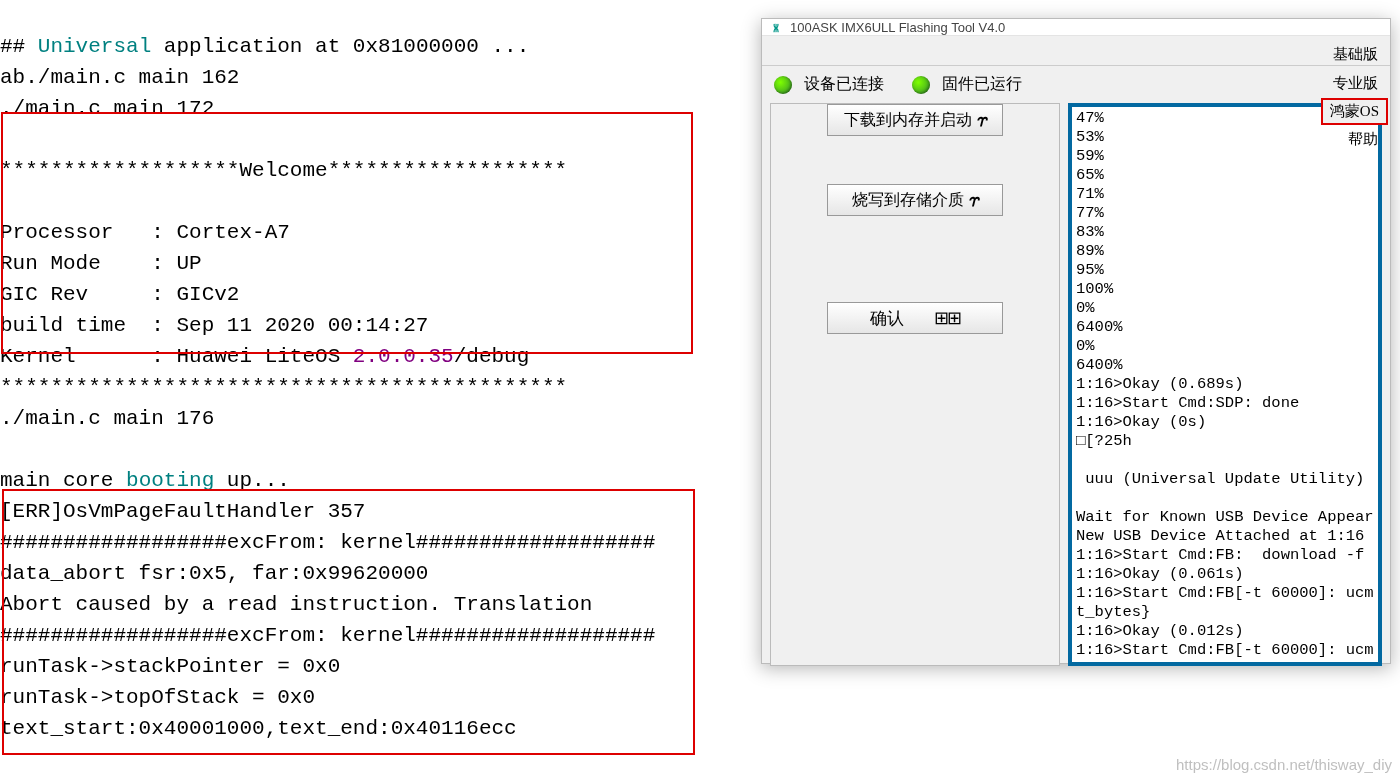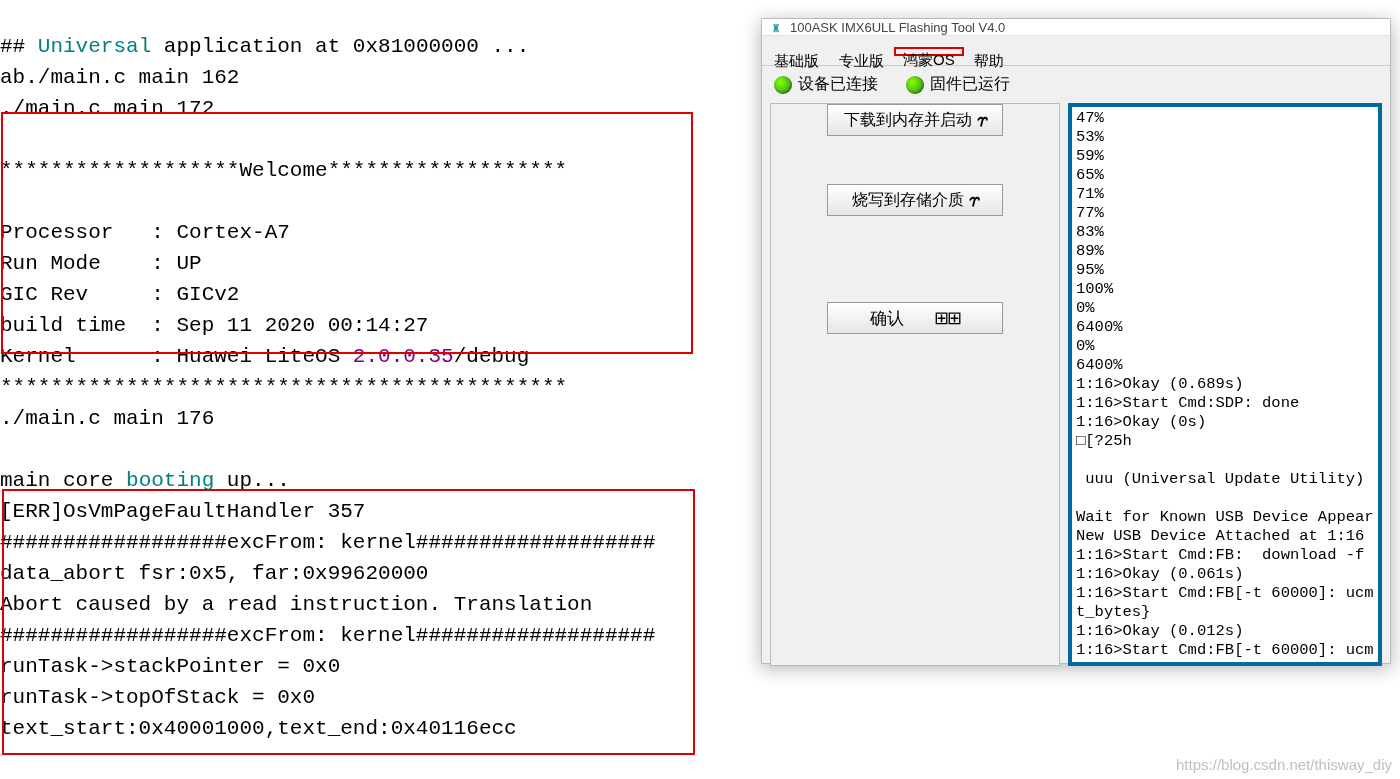--- a/index.html
+++ b/index.html
@@ -8,27 +8,27 @@
   .hl-teal { color: #008080; }
   .hl-purple { color: #800080; }
   .red-box { position: absolute; border: 2px solid #d00; pointer-events: none; }
   .red-box-1 { left: 1px; top: 112px; width: 692px; height: 242px; }
   .red-box-2 { left: 2px; top: 489px; width: 693px; height: 266px; }
 
   
   .tool-window { position: absolute; left: 761px; top: 18px; width: 630px; height: 646px; background: #f0f0f0; border: 1px solid #bbb; box-shadow: 0 4px 18px rgba(0,0,0,0.3); display: flex; flex-direction: column; }
   .titlebar { height: 28px; background: #fff; display: flex; align-items: center; padding: 0 6px; font-size: 13px; color: #444; border-bottom: 1px solid #e4e4e4; }
   .titlebar-icon { width: 16px; height: 16px; margin-right: 6px; display: flex; align-items: center; justify-content: center; font-size: 11px; color: #009688; font-weight: bold; }
-  .tabs { height: 30px; background: #f0f0f0; display: flex; padding: 10px 2px; border-bottom: 1px solid #ccc; font-size: 15px; }
+  .tabs { height: 30px; background: #f0f0f0; display: flex; align-items: flex-end; padding: 3px 2px; border-bottom: 1px solid #ccc; font-size: 15px; flex-direction: column; }
   .tab { padding: 4px 9px; border: 1px solid transparent; cursor: pointer; position: relative; bottom: -1px; }
   .tab.active { background: #f0f0f0; border: 1px solid #ccc; border-bottom: 1px solid #f0f0f0; }
-  .tab.red-border { border: 2px solid #d00 !important; border-bottom: 2px solid #d00 !important; padding: 2px 7px; }
+  .tab.red-border { border: 2px solid #d00 !important; border-bottom: 2px solid #d00 !important; padding: 2px 7px; font-family: Liberation Serif, serif; }
   .status-row { display: flex; align-items: center; gap: 10px; padding: 8px 12px; font-size: 16px; }
   .status-led { width: 18px; height: 18px; border-radius: 50%; background: radial-gradient(circle at 35% 35%, #7FFF00, #2e8b2e); box-shadow: inset -1px -1px 3px rgba(0,0,0,0.4); }
-  .status-item { display: flex; align-items: center; gap: 6px; margin-right: 18px; }
+  .status-item { display: flex; align-items: center; gap: 12px; margin-right: 18px; }
   .main-area { flex: 1; display: flex; padding: 0 8px 8px 8px; gap: 8px; }
   .controls-panel { width: 290px; background: #f0f0f0; border: 1px solid #bbb; display: flex; flex-direction: column; align-items: center; gap: 48px; }
   .big-button { width: 176px; height: 32px; background: linear-gradient(#fff, #e6e6e6); border: 1px solid #999; font-size: 16px; display: flex; align-items: center; justify-content: center; gap: 4px; cursor: pointer; }
   .zap { font-weight: bold; font-style: italic; font-size: 18px; }
   .select-row { display: flex; align-items: center; gap: 4px; font-size: 16px; }
   .select-row select { font-size: 15px; width: 68px; height: 26px; border: 1px solid #888; background: #fff; }
   .confirm-btn { width: 176px; height: 32px; background: linear-gradient(#fff, #e6e6e6); border: 1px solid #999; font-size: 17px; display: flex; align-items: center; justify-content: center; gap: 30px; cursor: pointer; margin-top: 38px; }
   .grid-icon { font-size: 18px; letter-spacing: -2px; }
   .log-panel { flex: 1; background: #fff; border: 4px solid #0369a1; font-family: "SimSun", "Courier New", monospace; font-size: 15.5px; line-height: 19px; white-space: pre; padding: 2px 4px; overflow: hidden; }
   .watermark { position: absolute; right: 8px; bottom: 6px; font-size: 15px; color: rgba(128,128,128,0.5); font-family: Arial, sans-serif; }

